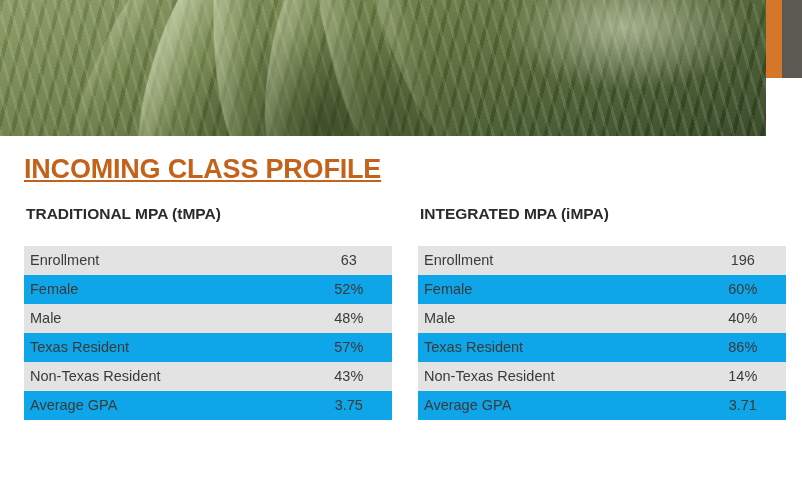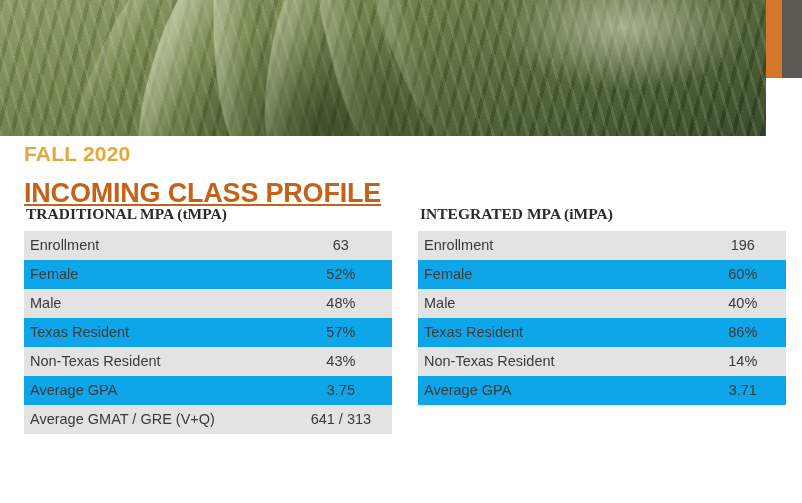--- a/index.html
+++ b/index.html
@@ -142,22 +142,21 @@
     position: absolute;
     top: 0;
   }
   .col-left  { left: 24px;  width: 368px; }
   .col-right { left: 418px; width: 368px; }
 
   .col-title {
     font-size: 15.5px;
     font-weight: bold;
     color: #2b2b2b;
-    padding: 0 2px 8px 2px;
-    font-family: Liberation Serif, serif;
+    padding: 0 2px 23px 2px;
   }
   .table {
     width: 100%;
     border-collapse: collapse;
   }
   .table tr.row-shaded td { background: #e3e3e3; }
   .table tr.row-plain td  { background: #0ea5e9; }
   .table td {
     font-size: 14.5px;
     color: #3a3a3a;
@@ -191,21 +190,20 @@
     <div class="hero-leaf leaf-c"></div>
     <div class="hero-leaf leaf-d"></div>
     <div class="hero-leaf leaf-f"></div>
     <div class="hero-bar-orange"></div>
     <div class="hero-bar-dark"></div>
     <div class="hero-bar-white"></div>
   </div>
 
 
   <div class="headline">
-    <div class="headline-term">FALL 2020</div>
     <div class="headline-main">INCOMING CLASS PROFILE</div>
   </div>
 
   <div class="columns">
 
     <div class="col col-left">
       <div class="col-title">TRADITIONAL MPA (tMPA)</div>
       <table class="table">
         <tbody>
           <tr class="row-shaded">
@@ -225,24 +223,20 @@
             <td class="value">57%</td>
           </tr>
           <tr class="row-shaded">
             <td class="metric">Non-Texas Resident</td>
             <td class="value">43%</td>
           </tr>
           <tr class="row-plain">
             <td class="metric">Average GPA</td>
             <td class="value">3.75</td>
           </tr>
-          <tr class="row-shaded">
-            <td class="metric">Average GMAT / GRE (V+Q)</td>
-            <td class="value">641 / 313</td>
-          </tr>
         </tbody>
       </table>
     </div>
 
     <div class="col col-right">
       <div class="col-title">INTEGRATED MPA (iMPA)</div>
       <table class="table">
         <tbody>
           <tr class="row-shaded">
             <td class="metric">Enrollment</td>

